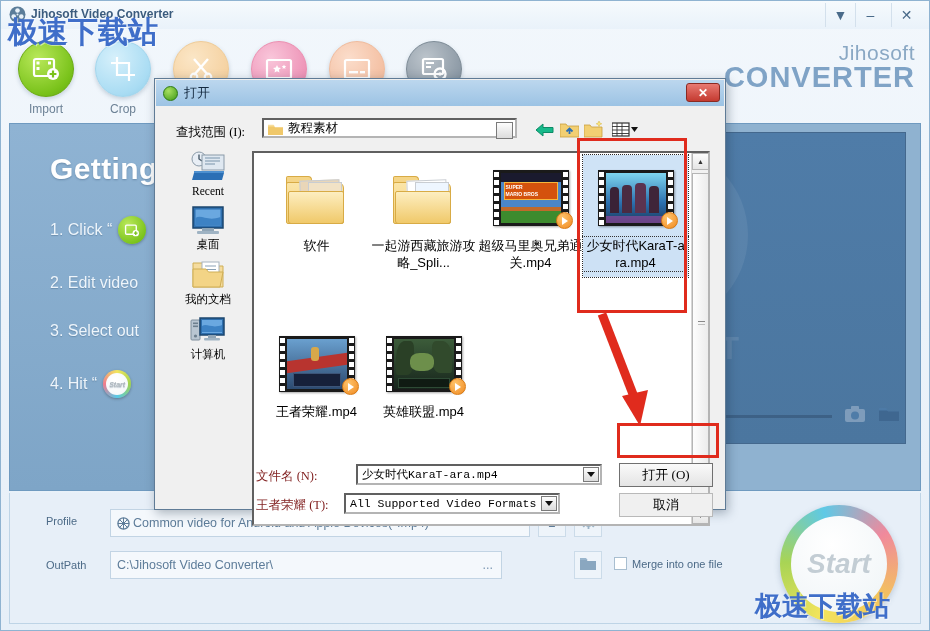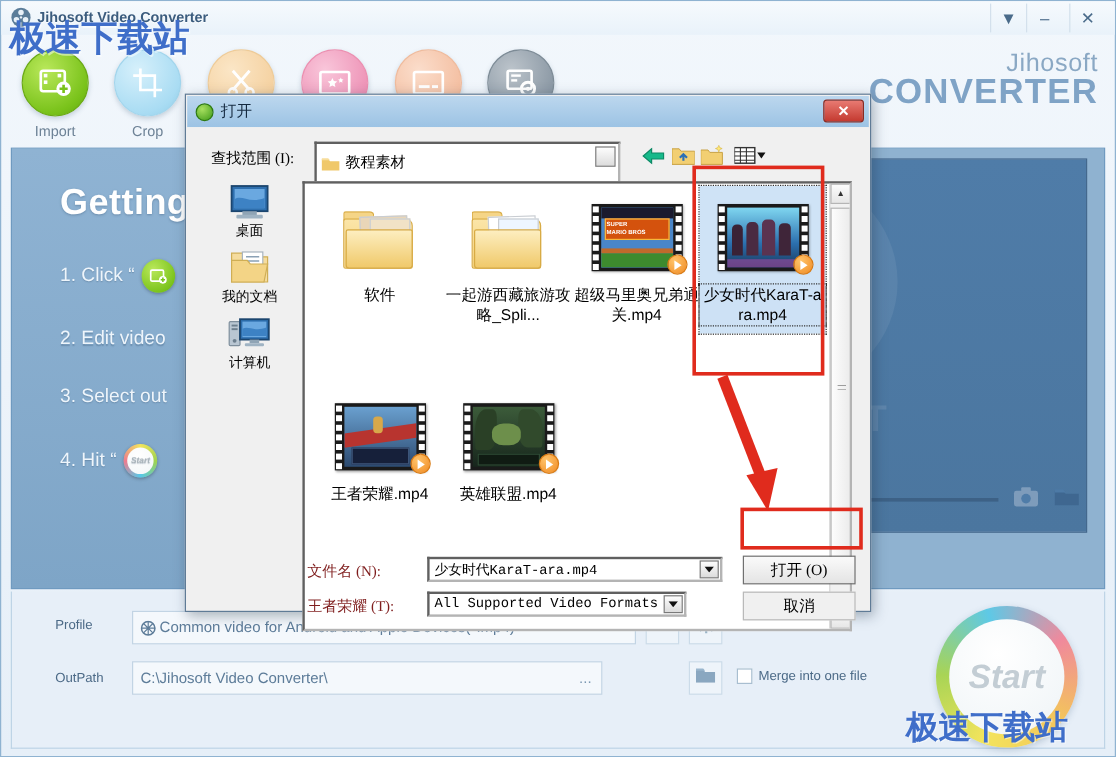--- a/index.html
+++ b/index.html
@@ -195,21 +195,21 @@
     color:#fff; font-size:12px; font-weight:bold;
     display:flex;align-items:center;justify-content:center;
   }
   #dlg-body{
     position:absolute; left:1px; top:27px; right:1px; bottom:1px;
     background:#f0f0f0;
   }
   #lookin-lbl{ position:absolute; left:20px; top:18px; font-size:12.5px; color:#000;
     font-family:"Liberation Serif", serif;}
   #lookin-box{
-    position:absolute; left:106px; top:12px; width:255px; height:35px;
+    position:absolute; left:106px; top:12px; width:255px; height:20px;
     background:#fff; border:2px inset #b4b4b4; display:flex; align-items:center;
   }
   #lookin-folder{ width:15px;height:12px;margin-left:4px;}
   #lookin-text{ font-size:12.5px; margin-left:5px; color:#000;}
   #lookin-arrow{
     position:absolute; right:2px; top:2px; width:17px; height:17px;
     background:linear-gradient(#fdfdfd,#dcdcdc); border:1px solid #7a7a7a;
     display:flex;align-items:center;justify-content:center; font-size:8px;
   }
   .nav-ico{ position:absolute; top:14px; width:20px; height:19px;
@@ -583,20 +583,33 @@
     <div class="nav-ico" style="left:455px; width:28px">
       <svg width="26" height="15" viewBox="0 0 26 15">
         <rect x="0" y="1" width="17" height="13" fill="#fff" stroke="#333" stroke-width="1.2"></rect>
         <path d="M0 4.5h17M0 8h17M0 11.5h17M5 1v13M10 1v13" stroke="#333" stroke-width=".9"></path>
         <path d="M19 5h7l-3.5 5z" fill="#111"></path>
       </svg>
     </div>
 
     <div id="places">
 
+      <div class="place">
+        <div class="pi">
+          <svg width="40" height="32" viewBox="0 0 40 32">
+            <circle cx="11" cy="8" r="7" fill="#e8eef5" stroke="#8a9aa8" stroke-width="1"></circle>
+            <path d="M11 3.5V8l3 2" stroke="#4a5c6b" stroke-width="1.4" fill="none"></path>
+            <rect x="14" y="4" width="22" height="15" fill="#dfe8f1" stroke="#8a9aa8"></rect>
+            <path d="M17 7h15M17 10h15M17 13h10" stroke="#7a93ab" stroke-width="1.1"></path>
+            <path d="M6 22h30l-2 7H4z" fill="#2b6fb5"></path>
+            <path d="M6 20h30v2H6z" fill="#4d90d0"></path>
+          </svg>
+        </div>
+        <div class="pl">Recent</div>
+      </div>
 
       <div class="place">
         <div class="pi">
           <svg width="36" height="30" viewBox="0 0 36 30">
             <rect x="3" y="2" width="30" height="21" fill="#2e6fae" stroke="#1b456e" stroke-width="1.5"></rect>
             <rect x="5.5" y="4.5" width="25" height="16" fill="#6aa8e0"></rect>
             <path d="M5.5 13c6-4 12 4 25-1v8.5h-25z" fill="#3d82c4"></path>
             <rect x="12" y="23" width="12" height="4" fill="#8fa4b5"></rect>
             <rect x="7" y="26" width="22" height="3" rx="1" fill="#9fb3c3"></rect>
           </svg>
@@ -809,21 +822,21 @@
     <div class="dcombo" style="left:200px; top:358px; width:246px">
       <span>少女时代KaraT-ara.mp4</span>
       <span class="arw">
         <svg width="8" height="5" viewBox="0 0 8 5">
             <path d="M0 0h8L4 5z" fill="#111"></path>
           </svg>
       </span>
     </div>
 
     <div class="drow-lbl" style="left:100px; top:391px">王者荣耀 (T):</div>
-    <div class="dcombo" style="left:200px; top:387px; width:216px">
+    <div class="dcombo" style="left:188px; top:387px; width:216px">
       <span>All Supported Video Formats</span>
       <span class="arw">
         <svg width="8" height="5" viewBox="0 0 8 5">
             <path d="M0 0h8L4 5z" fill="#111"></path>
           </svg>
       </span>
     </div>
 
     <div class="dbtn" style="left:463px; top:357px">打开 (O)</div>
     <div class="dbtn" style="left:463px; top:387px; border:1px solid #b9b9b9; background:#f0f0f0">取消</div>

